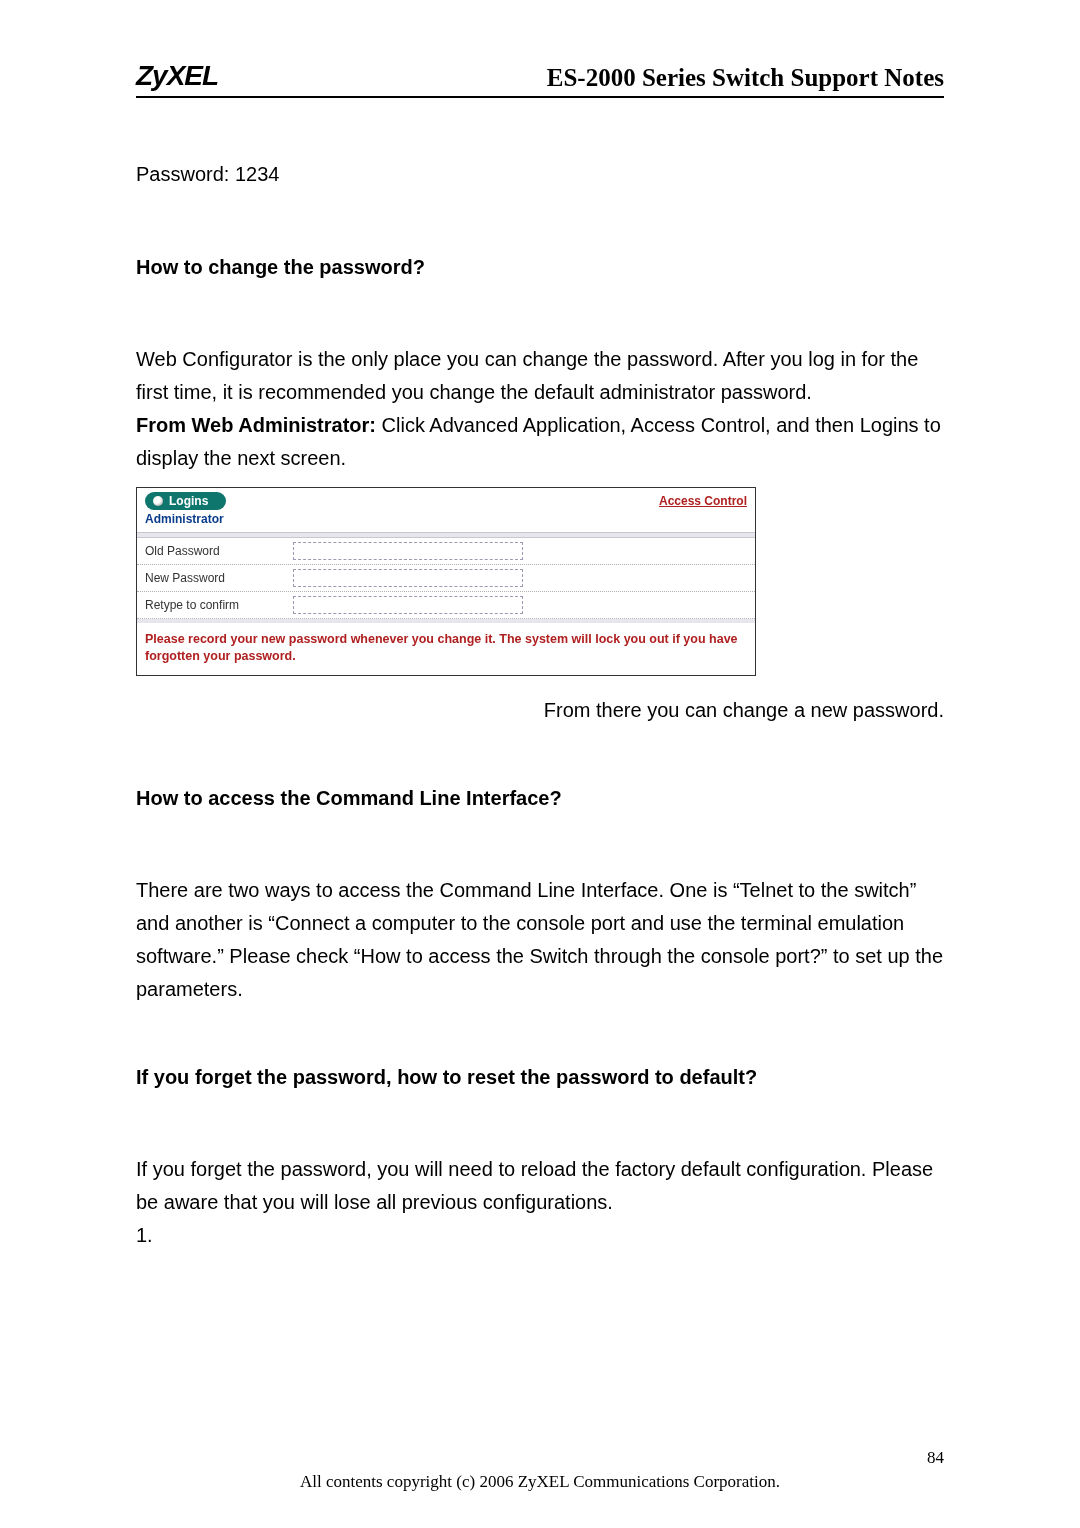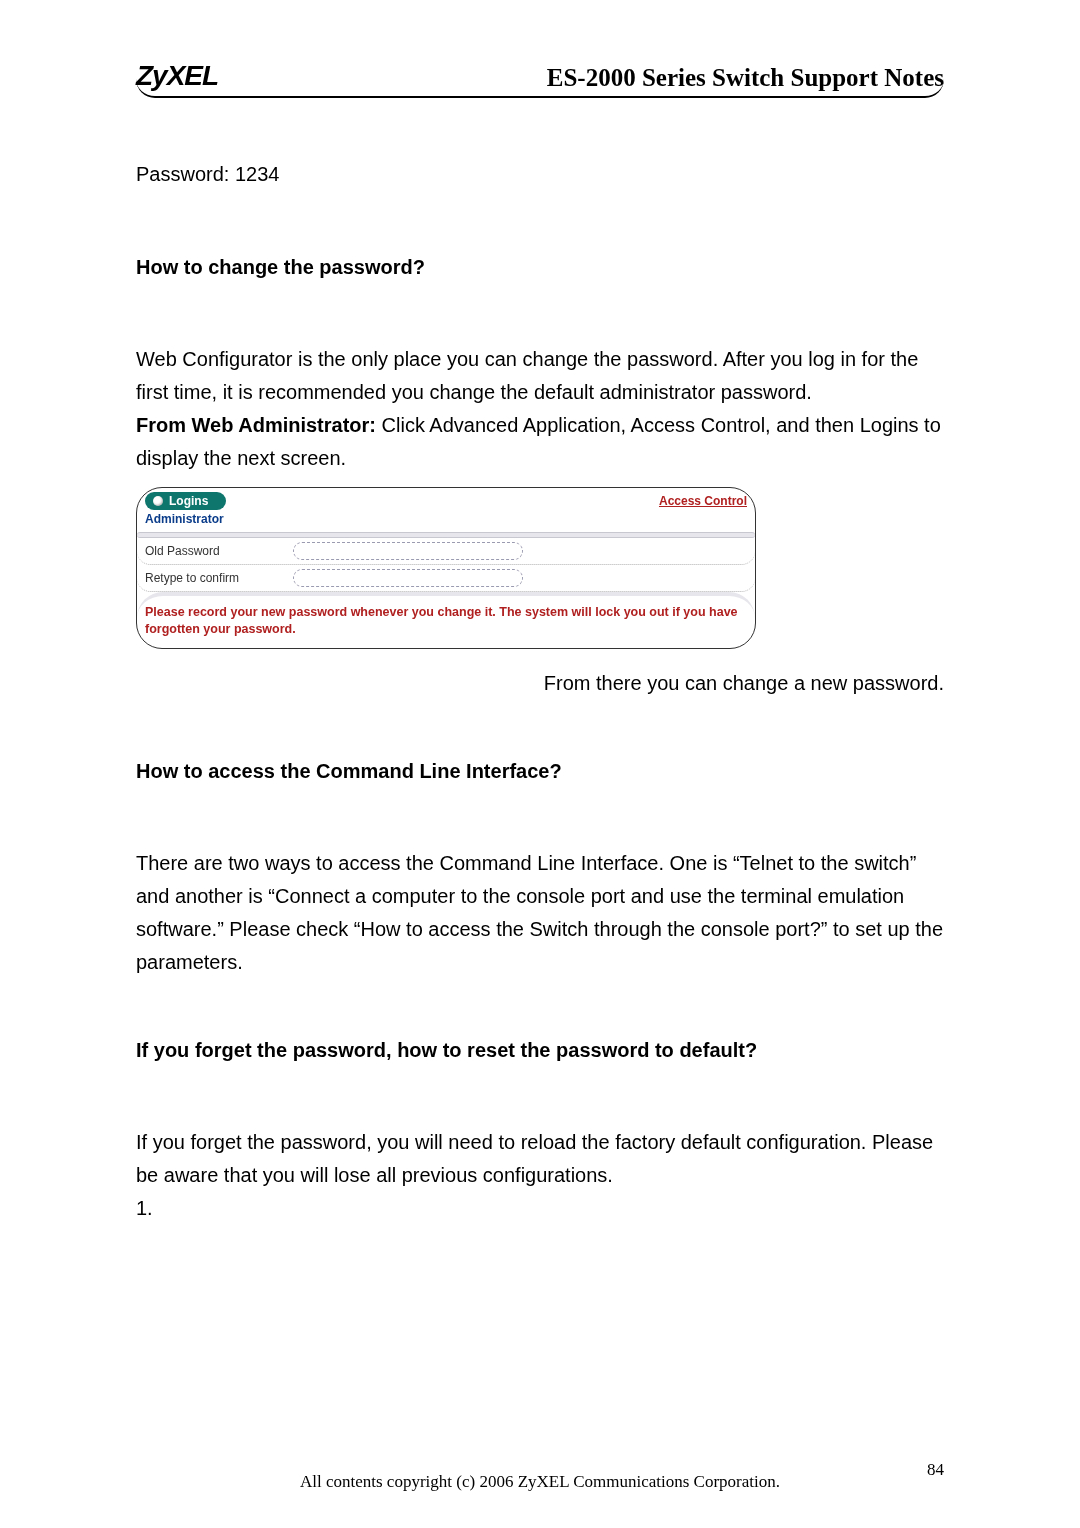--- a/index.html
+++ b/index.html
@@ -1,15 +1,15 @@
 <!DOCTYPE html>
 <html><head>
 <meta charset="utf-8">
 <style>
-  * { box-sizing: border-box; margin: 0; padding: 0; border-radius: 26px; }
+  * { box-sizing: border-box; margin: 0; padding: 0; }
   html, body { width: 1080px; height: 1528px; background: #ffffff; }
   body { font-family: Arial, Helvetica, sans-serif; position: relative; }
 
   .page {
     width: 1080px;
     height: 1528px;
     padding: 60px 136px 40px 136px;
     position: relative;
   }
 
@@ -139,21 +139,21 @@
     display: flex;
     gap: 18px;
     font-size: 20px;
     line-height: 1.65;
   }
   .ol-num { width: 24px; }
 
   .page-num {
     position: absolute;
     right: 136px;
-    bottom: 48px;
+    bottom: 60px;
     font-family: "Times New Roman", Times, serif;
     font-size: 17px;
     color: #000;
   }
   .copyright {
     position: absolute;
     left: 0; right: 0;
     bottom: 36px;
     text-align: center;
     font-family: "Times New Roman", Times, serif;
@@ -191,20 +191,24 @@
       <a class="access-link">Access Control</a>
     </div>
     <div class="admin-label">Administrator</div>
     <div class="panel-divider"></div>
 
     <div class="field-row">
       <div class="field-label">Old Password</div>
       <div class="field-input"></div>
     </div>
     <div class="field-row">
+      <div class="field-label">New Password</div>
+      <div class="field-input"></div>
+    </div>
+    <div class="field-row">
       <div class="field-label">Retype to confirm</div>
       <div class="field-input"></div>
     </div>
 
     <div class="panel-warning">Please record your new password whenever you change it. The system will lock you out if you have forgotten your password.</div>
   </div>
 
   <div class="body-text" style="margin-bottom:55px;text-align:right;">From there you can change a new password.</div>
 
   <div class="heading">How to access the Command Line Interface?</div>

